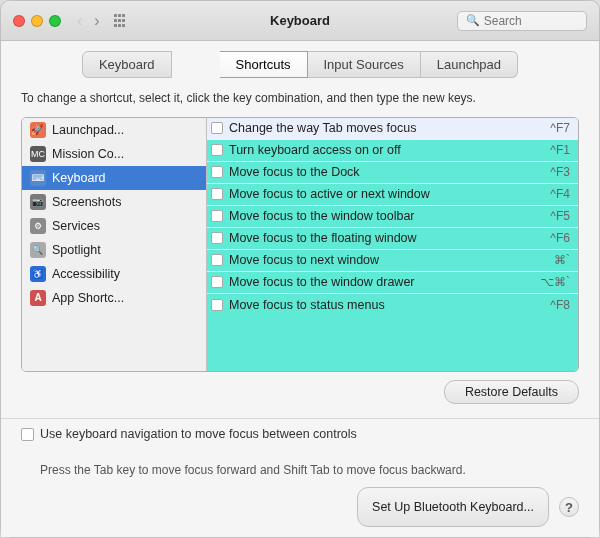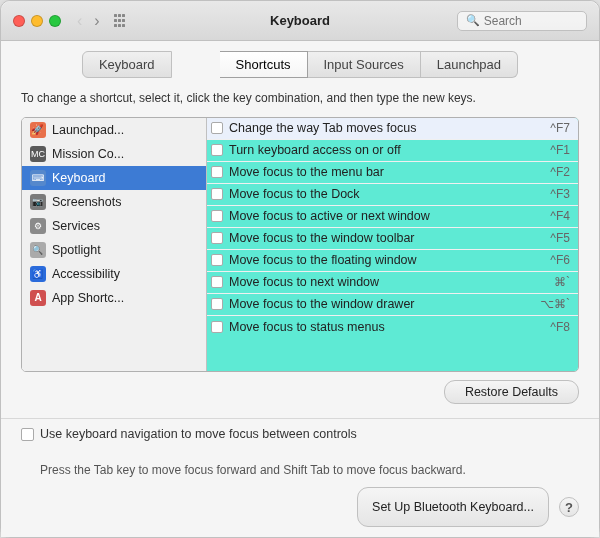--- a/index.html
+++ b/index.html
@@ -391,25 +391,20 @@
           <span class="shortcut-name">Change the way Tab moves focus</span>
           <span class="shortcut-key">^F7</span>
         </div>
         <div class="shortcut-row">
           <div class="shortcut-checkbox"></div>
           <span class="shortcut-name">Turn keyboard access on or off</span>
           <span class="shortcut-key">^F1</span>
         </div>
         <div class="shortcut-row">
           <div class="shortcut-checkbox"></div>
-          <span class="shortcut-name">Move focus to the menu bar</span>
-          <span class="shortcut-key">^F2</span>
-        </div>
-        <div class="shortcut-row">
-          <div class="shortcut-checkbox"></div>
           <span class="shortcut-name">Move focus to the Dock</span>
           <span class="shortcut-key">^F3</span>
         </div>
         <div class="shortcut-row">
           <div class="shortcut-checkbox"></div>
           <span class="shortcut-name">Move focus to active or next window</span>
           <span class="shortcut-key">^F4</span>
         </div>
         <div class="shortcut-row">
           <div class="shortcut-checkbox"></div>

